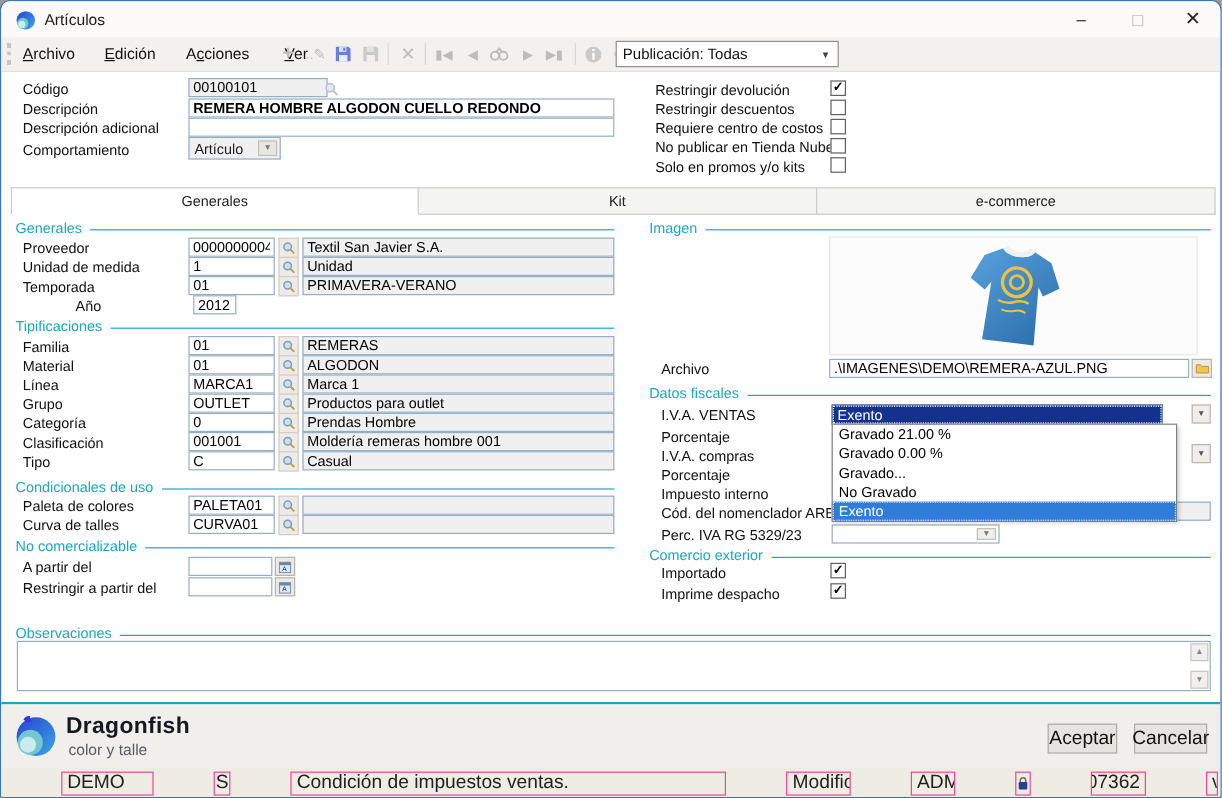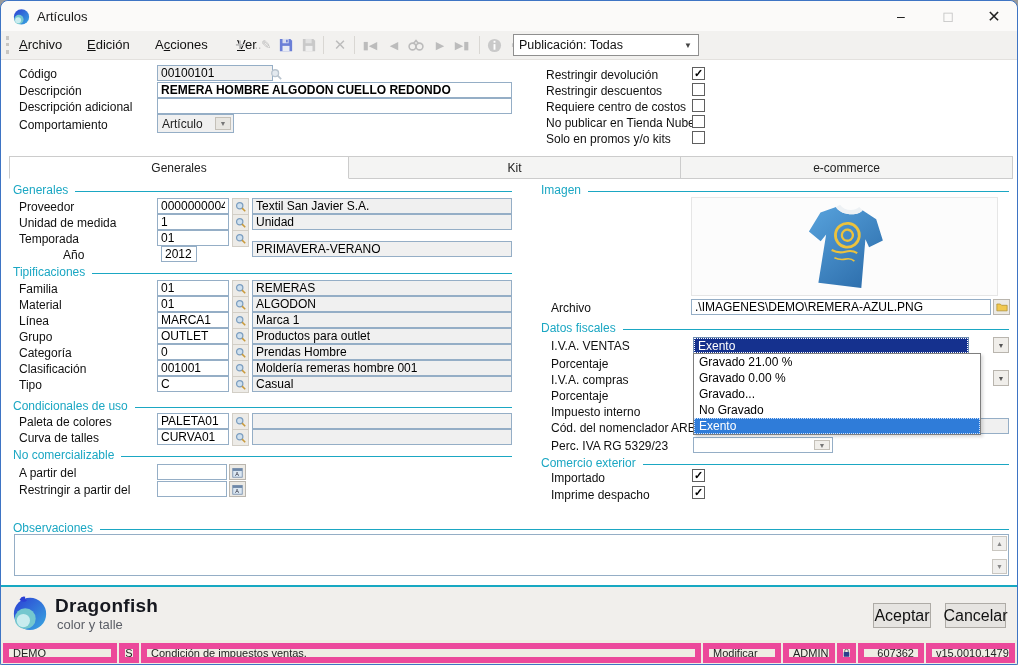--- a/index.html
+++ b/index.html
@@ -60,22 +60,22 @@
   
   .tealline{position:absolute;left:0;top:584px;width:100%;height:2px;background:#17a8c2;}
   .footer{position:absolute;left:0;top:586px;width:100%;height:53px;background:#f1efec;}
   .brandname{position:absolute;left:54px;top:594px;font-size:19px;font-weight:bold;color:#16181f;letter-spacing:0.3px;}
   .brandtag{position:absolute;left:56px;top:616px;font-size:13px;color:#5b5e66;}
   .btn{position:absolute;height:25px;background:#e6e4e1;border:1px solid #aeaba6;box-sizing:border-box;font-size:16px;
        color:#111;display:flex;align-items:center;justify-content:center;font-family:inherit;}
   
   .statusbar{position:absolute;left:0;top:639px;width:100%;height:26px;background:#efece3;display:flex;align-items:center;
              gap:2px;padding:0 2px;box-sizing:border-box;}
-  .seg{height:20px;border:6px solid #ec4899;box-sizing:border-box;font-size:11px;color:#222;display:flex;align-items:center;
-       padding:0 4px;white-space:nowrap;overflow:hidden;background:#efece3;}
+  .seg{height:20px;border:1px solid #ec4899;box-sizing:border-box;font-size:16px;color:#222;display:flex;align-items:center;
+       padding:0 4px;white-space:nowrap;overflow:hidden;background:#efece3;margin-left:48px;}
 </style>
 </head>
 <body>
 
 <div class="win">
 
   <div class="titlebar">
     <svg style="position:absolute;left:12px;top:7px" width="17" height="17" viewBox="0 0 40 40">
       <defs>
           <linearGradient id="lgs" x1="0" y1="0" x2="1" y2="1">
@@ -231,21 +231,21 @@
   <input class="inp ro" style="left: 251px; top: 213px; width: 260px;" readonly="" value="Unidad">
 
   <span class="lbl" style="left:18px;top:231px;">Temporada</span>
   <input class="inp" style="left: 156px; top: 229px; width: 72px;" value="01">
   <span class="magbtn" style="left:231px;top:229px;">
       <svg width="11" height="11" viewBox="0 0 14 14">
         <circle cx="6" cy="6" r="4" fill="#cfe0ee" stroke="#7c9ec0" stroke-width="1.6"></circle>
         <line x1="9" y1="9" x2="13" y2="13" stroke="#c89a3c" stroke-width="2"></line>
       </svg>
     </span>
-  <input class="inp ro" style="left: 251px; top: 240px; width: 260px;" readonly="" value="PRIMAVERA-VERANO">
+  <input class="inp ro" style="left: 251px; top: 229px; width: 260px;" readonly="" value="PRIMAVERA-VERANO">
 
   <span class="lbl" style="left:18px;top:247px;margin-left:44px;">Año</span>
   <input class="inp" style="left: 160px; top: 245px; width: 36px;" value="2012">
 
   <div class="sech" style="left:12px;top:264px;width:499px;">
       <span>Tipificaciones</span>
       <span class="line"></span>
     </div>
 
   <span class="lbl" style="left:18px;top:281px;">Familia</span>

